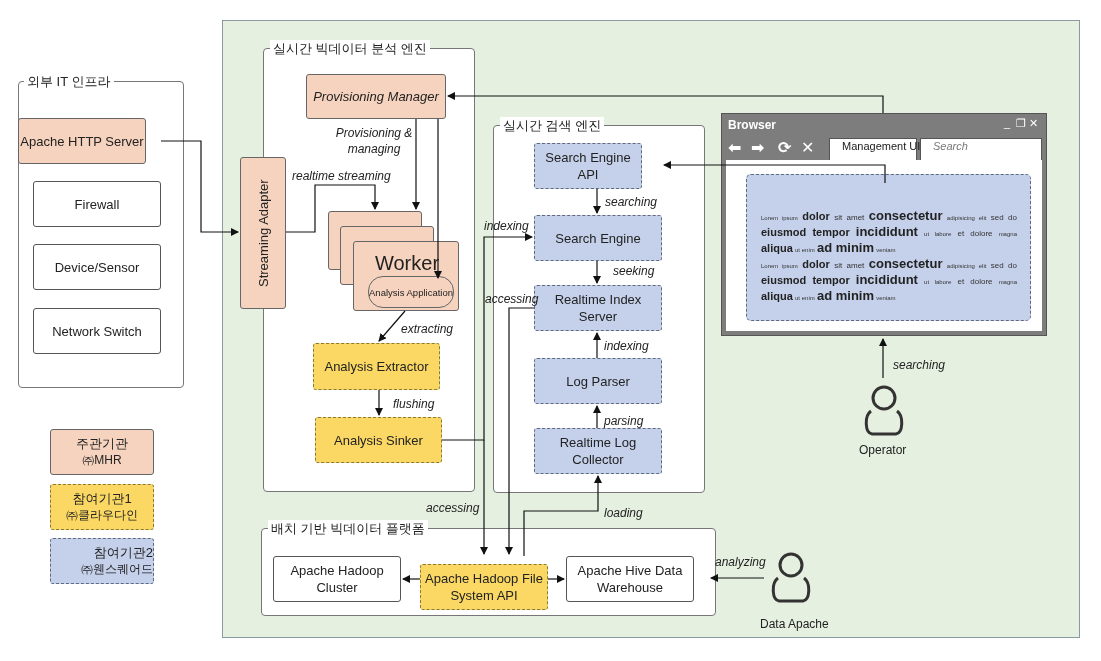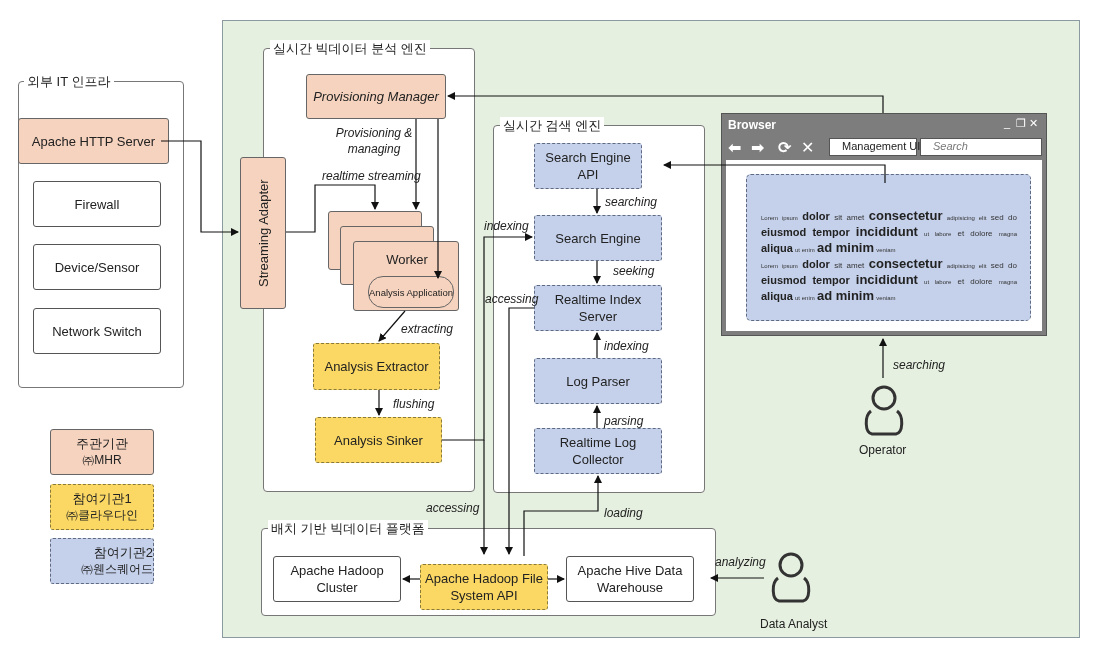--- a/index.html
+++ b/index.html
@@ -14,41 +14,41 @@
   .orange { background:#f6d3be; border:1.2px solid #666; }
   .yellow { background:#fbd863; border:1.4px dashed #8a7a3a; }
   .blue { background:#c5d1eb; border:1.4px dashed #5f6a80; }
   .lbl { position:absolute; font-style:italic; font-size:12px; color:#222; white-space:nowrap; }
   svg.wires { position:absolute; left:0; top:0; pointer-events:none; }
   .vert { writing-mode:vertical-rl; transform:rotate(180deg); }
   .browser { left:721px; top:113px; width:326px; height:223px; background:#7d7d7d; border:1.5px solid #555; }
   .browser-title { position:absolute; left:6px; top:4px; color:#fff; font-weight:bold; font-size:12px; }
   .win-ctrl { position:absolute; top:3px; color:#fff; font-size:11px; }
   .nav-ic { position:absolute; top:24px; color:#fff; font-size:16px; font-weight:bold; }
-  .urlbox { position:absolute; top:24px; height:18px; background:#fff; border:1px solid #555; font-size:11px; padding:1px 12px; box-sizing:border-box; white-space:nowrap; }
+  .urlbox { position:absolute; top:24px; height:36px; background:#fff; border:1px solid #555; font-size:11px; padding:1px 12px; box-sizing:border-box; white-space:nowrap; }
   .viewport { position:absolute; left:4px; top:46px; width:316px; height:171px; background:#fff; }
   .result-panel { position:absolute; left:20px; top:14px; width:283px; height:145px; background:#c5d1eb; border:1.4px dashed #5f6a80; border-radius:5px; }
   .searchbox { position:absolute; left:14px; top:8px; width:253px; height:22px; background:#fff; border:1px solid #555; box-sizing:border-box; font-style:italic; font-size:11px; color:#444; padding:3px 6px; }
   .lorem { position:absolute; left:14px; top:34px; width:256px; font-size:8px; line-height:14px; color:#333; text-align:justify; }
   .lorem b { font-size:11px; color:#222; }
   .lorem .lg { font-size:13px; font-weight:bold; color:#222; }
   .lorem .sm { font-size:6px; }
   .person { position:absolute; }
   .person-label { position:absolute; font-size:12px; color:#222; white-space:nowrap; }
   .legend { font-size:13px; line-height:16px; }
   .legend .sub { font-size:12px; }
 </style>
 </head>
 <body>
 
 <div class="abs outer-green"></div>
 
 <div class="abs group" style="left:18px;top:81px;width:166px;height:307px;"></div>
 <div class="group-title" style="left:24px;top:73px;">외부 IT 인프라</div>
-<div class="abs box orange" style="left:18px;top:118px;width:151px;height:46px;">Apache HTTP Server</div>
+<div class="abs box orange" style="left:18px;top:118px;width:128px;height:46px;">Apache HTTP Server</div>
 <div class="abs box white" style="left:33px;top:181px;width:128px;height:46px;">Firewall</div>
 <div class="abs box white" style="left:33px;top:244px;width:128px;height:46px;">Device/Sensor</div>
 <div class="abs box white" style="left:33px;top:308px;width:128px;height:46px;">Network Switch</div>
 
 <div class="abs box orange legend" style="left:50px;top:429px;width:104px;height:46px;flex-direction:column;">
   <span>주관기관</span>
   <span class="sub">㈜MHR</span>
 </div>
 <div class="abs box yellow legend" style="left:50px;top:484px;width:104px;height:46px;flex-direction:column;">
   <span>참여기관1</span>
@@ -61,21 +61,21 @@
 
 <div class="abs group" style="left:263px;top:48px;width:212px;height:444px;"></div>
 <div class="group-title" style="left:270px;top:40px;">실시간 빅데이터 분석 엔진</div>
 
 <div class="abs box orange" style="left:306px;top:74px;width:140px;height:45px;font-style:italic;">Provisioning Manager</div>
 <div class="abs box orange vert" style="left:240px;top:157px;width:46px;height:152px;">Streaming Adapter</div>
 
 <div class="abs orange" style="left:328px;top:211px;width:94px;height:59px;border-radius:3px;"></div>
 <div class="abs orange" style="left:340px;top:226px;width:94px;height:59px;border-radius:3px;"></div>
 <div class="abs orange" style="left:353px;top:241px;width:106px;height:70px;border-radius:3px;">
-  <div style="position:absolute;left:0;top:10px;width:106px;text-align:center;font-size:13px;">Worker</div>
+  <div style="position:absolute;left:0;top:10px;width:106px;text-align:center;font-size:20px;">Worker</div>
   <div style="position:absolute;left:14px;top:34px;width:84px;height:30px;border:1.2px solid #666;border-radius:15px;font-size:9.5px;line-height:11px;display:flex;align-items:center;justify-content:center;text-align:center;background:#f6d3be;">Analysis Application</div>
 </div>
 
 <div class="abs box yellow" style="left:313px;top:343px;width:127px;height:47px;">Analysis Extractor</div>
 <div class="abs box yellow" style="left:315px;top:417px;width:127px;height:46px;">Analysis Sinker</div>
 
 <div class="abs group" style="left:493px;top:125px;width:212px;height:368px;"></div>
 <div class="group-title" style="left:500px;top:117px;">실시간 검색 엔진</div>
 
 <div class="abs box blue" style="left:534px;top:143px;width:108px;height:46px;">Search Engine API</div>
@@ -114,21 +114,21 @@
 <svg class="person" style="left:862px;top:383px;" width="44" height="56" viewBox="0 0 44 56">
   <circle cx="22" cy="15" r="11" fill="none" stroke="#333" stroke-width="3"></circle>
   <path d="M9 28 C2 33 3 50 10 51 L34 51 C41 50 42 33 35 28" fill="none" stroke="#333" stroke-width="3"></path>
 </svg>
 <div class="person-label" style="left:859px;top:443px;">Operator</div>
 
 <svg class="person" style="left:769px;top:550px;" width="44" height="56" viewBox="0 0 44 56">
   <circle cx="22" cy="15" r="11" fill="none" stroke="#333" stroke-width="3"></circle>
   <path d="M9 28 C2 33 3 50 10 51 L34 51 C41 50 42 33 35 28" fill="none" stroke="#333" stroke-width="3"></path>
 </svg>
-<div class="person-label" style="left:760px;top:617px;">Data Analyst</div>
+<div class="person-label" style="left:760px;top:617px;">Data Apache</div>
 
 <svg class="wires" width="1101" height="661">
   <defs>
     <marker id="ah" markerWidth="8" markerHeight="8" refX="7" refY="4" orient="auto" markerUnits="userSpaceOnUse">
       <path d="M0,0 L8,4 L0,8 z" fill="#111"></path>
     </marker>
   </defs>
   <g fill="none" stroke="#111" stroke-width="1.2">
     <path d="M161 141 H201 V232 H238" marker-end="url(#ah)"></path>
     <path d="M286 232 H315 V185 H375 V209" marker-end="url(#ah)"></path>
@@ -147,21 +147,21 @@
     <path d="M524 556 V511 H598 V476" marker-end="url(#ah)"></path>
     <path d="M885 183 V165 H664" marker-end="url(#ah)"></path>
     <path d="M420 579 H403" marker-end="url(#ah)"></path>
     <path d="M548 579 H564" marker-end="url(#ah)"></path>
     <path d="M883 378 V339" marker-end="url(#ah)"></path>
     <path d="M764 578 H711" marker-end="url(#ah)"></path>
   </g>
 </svg>
 
 <div class="lbl" style="left:331px;top:125px;text-align:center;line-height:16px;width:86px;white-space:normal;">Provisioning &amp; managing</div>
-<div class="lbl" style="left:292px;top:169px;margin-left:30px;">realtime streaming</div>
+<div class="lbl" style="left:292px;top:169px;">realtime streaming</div>
 <div class="lbl" style="left:401px;top:322px;">extracting</div>
 <div class="lbl" style="left:393px;top:397px;">flushing</div>
 <div class="lbl" style="left:605px;top:195px;">searching</div>
 <div class="lbl" style="left:613px;top:264px;">seeking</div>
 <div class="lbl" style="left:484px;top:219px;">indexing</div>
 <div class="lbl" style="left:485px;top:292px;">accessing</div>
 <div class="lbl" style="left:604px;top:339px;">indexing</div>
 <div class="lbl" style="left:604px;top:414px;">parsing</div>
 <div class="lbl" style="left:604px;top:506px;">loading</div>
 <div class="lbl" style="left:426px;top:501px;">accessing</div>

